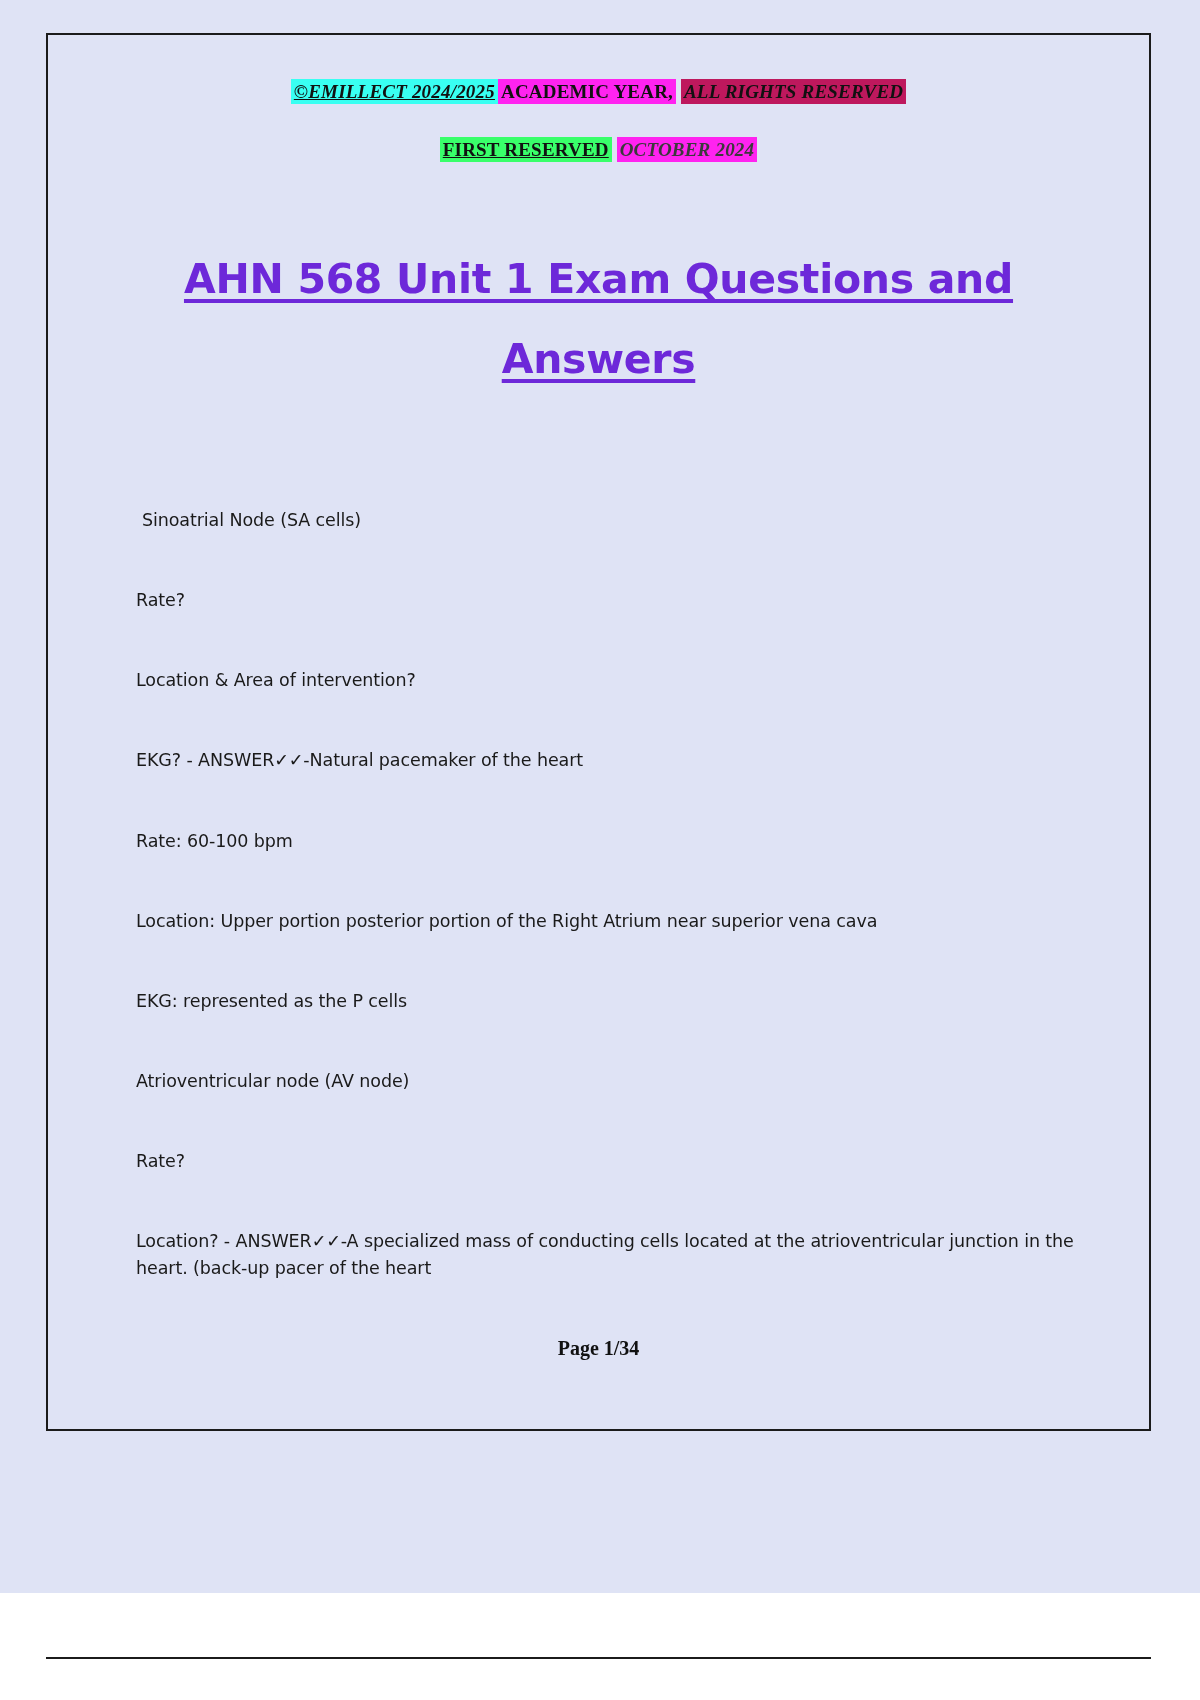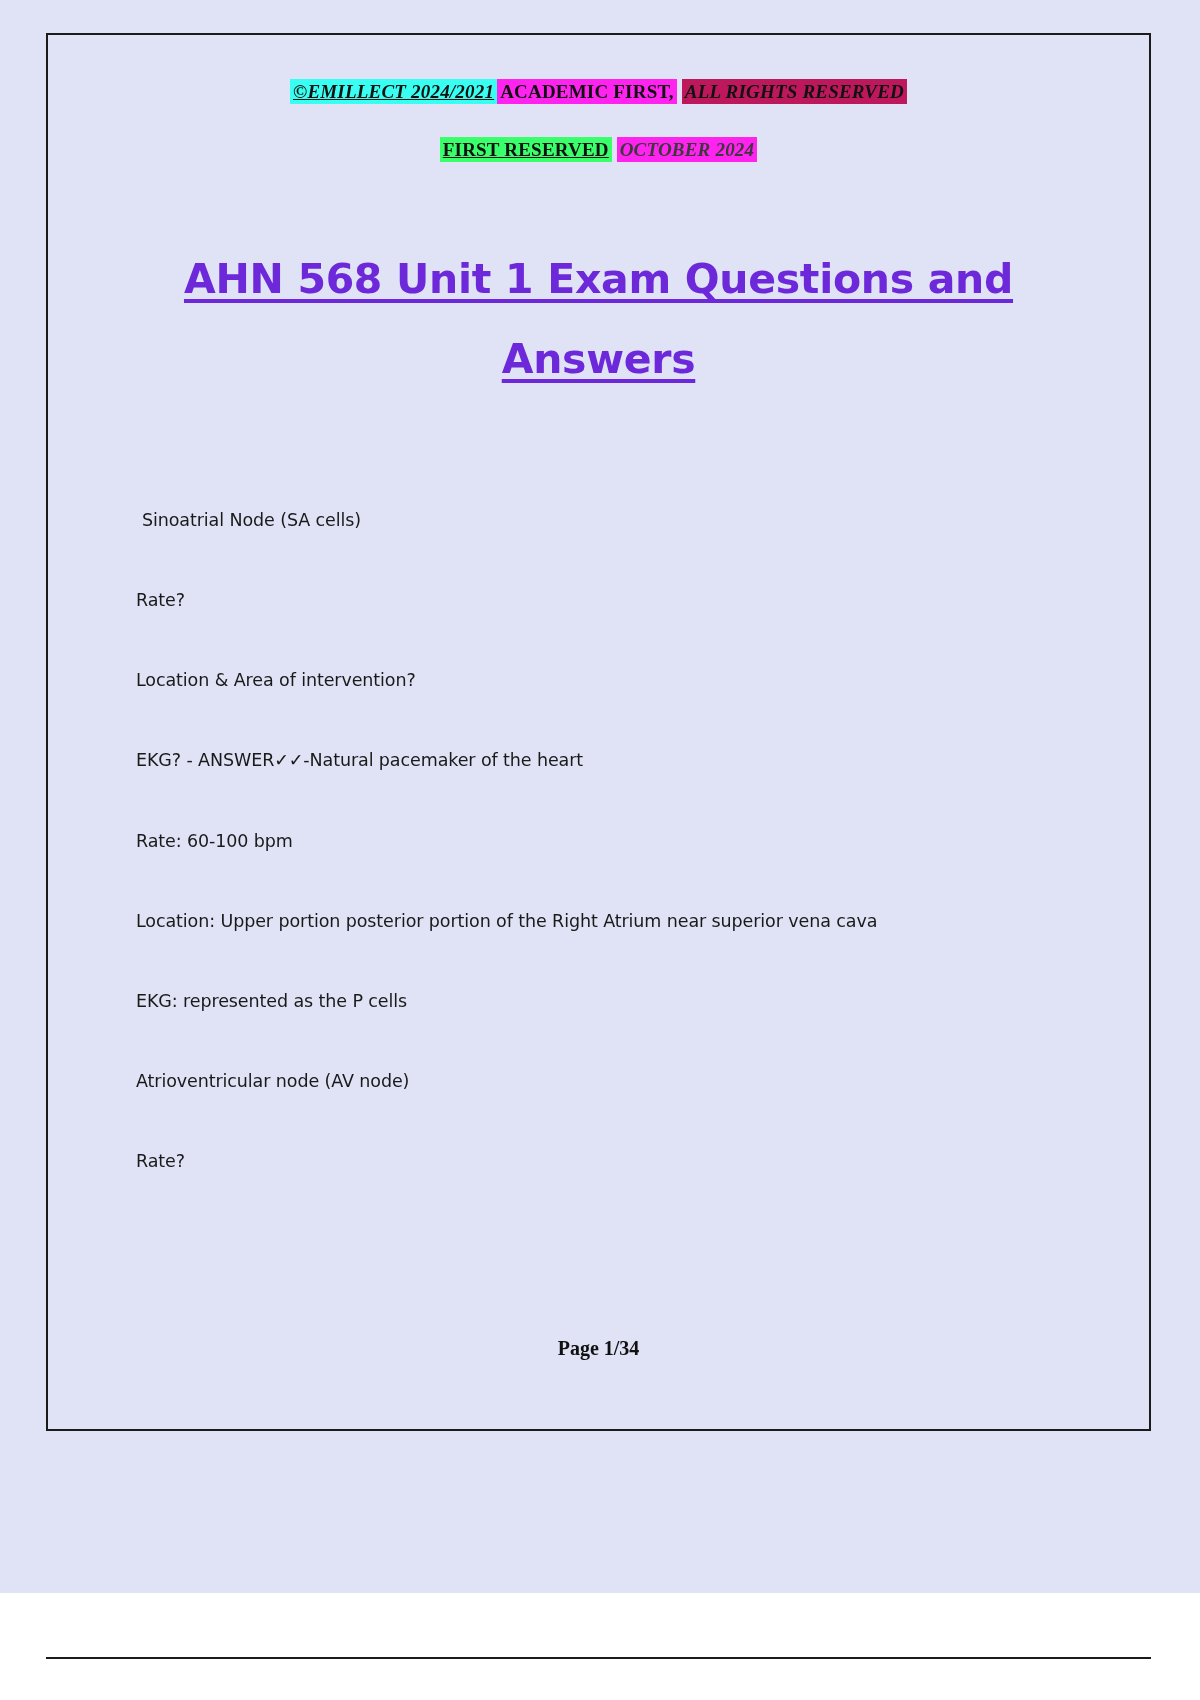--- a/index.html
+++ b/index.html
@@ -150,21 +150,21 @@
 <body>
 
 <div class="page-canvas">
 
   <div class="page-sheet">
 
     <div class="doc-frame">
       <div class="doc-inner">
 
         <div class="hdr-line hdr-line1">
-          <span class="hl hl-cyan">©EMILLECT 2024/2021</span><span class="hl hl-magenta">ACADEMIC FIRST,</span> <span class="hl hl-yellow">ALL RIGHTS RESERVED</span>
+          <span class="hl hl-cyan">©EMILLECT 2024/2025</span><span class="hl hl-magenta">ACADEMIC YEAR,</span> <span class="hl hl-yellow">ALL RIGHTS RESERVED</span>
         </div>
 
         <div class="hdr-line hdr-line2">
           <span class="hl hl-green">FIRST RESERVED</span> <span class="hl hl-pink">OCTOBER 2024</span>
         </div>
 
         <div class="doc-title">
           <span>AHN 568 Unit 1 Exam Questions and</span><br>
           <span>Answers</span>
         </div>
@@ -172,20 +172,21 @@
         <div class="body-block">
           <div class="body-line first">Sinoatrial Node (SA cells)</div>
           <div class="body-line">Rate?</div>
           <div class="body-line">Location &amp; Area of intervention?</div>
           <div class="body-line">EKG? - ANSWER✓✓-Natural pacemaker of the heart</div>
           <div class="body-line">Rate: 60-100 bpm</div>
           <div class="body-line">Location: Upper portion posterior portion of the Right Atrium near superior vena cava</div>
           <div class="body-line">EKG: represented as the P cells</div>
           <div class="body-line">Atrioventricular node (AV node)</div>
           <div class="body-line">Rate?</div>
+          <div class="body-line wrap">Location? - ANSWER✓✓-A specialized mass of conducting cells located at the atrioventricular junction in the heart. (back-up pacer of the heart</div>
         </div>
 
         <div class="page-footer">Page 1/34</div>
 
       </div>
     </div>
 
   </div>
 
   <div class="next-page-rule"></div>

